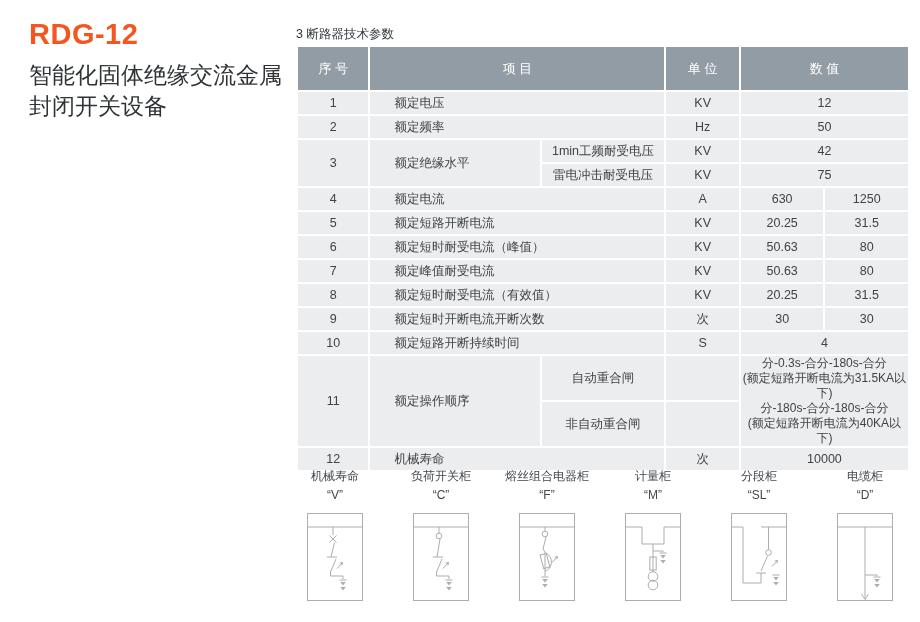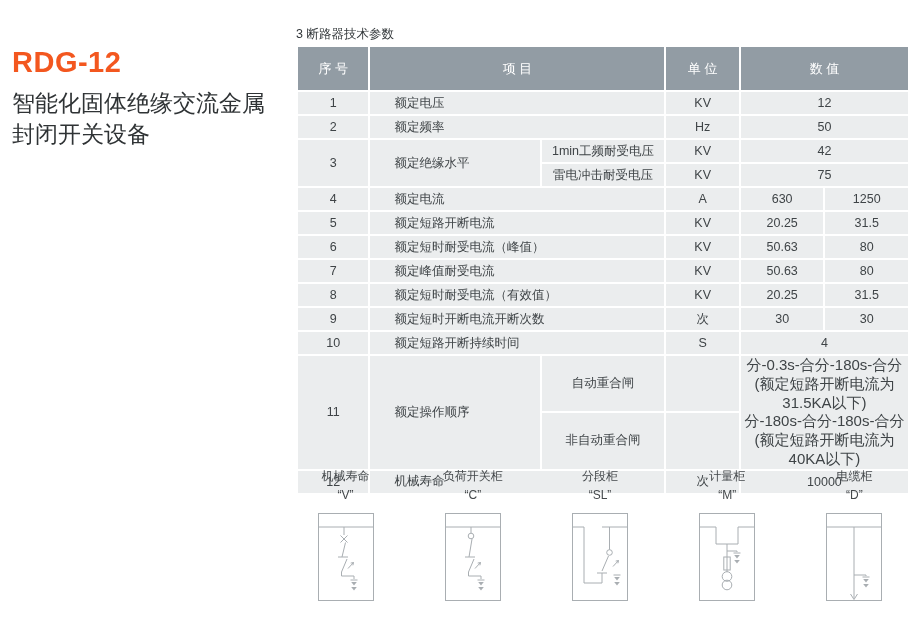--- a/index.html
+++ b/index.html
@@ -12,21 +12,21 @@
   }
   *{margin:0;padding:0;box-sizing:border-box;}
   html,body{background:#fff;}
   body{
     font-family:"Liberation Sans","DejaVu Sans",sans-serif;
     color:var(--body-text);
   }
   .page{position:relative;width:920px;height:622px;background:#fff;overflow:hidden;}
 
   
-  .brand{position:absolute;left:12px;top:18px;width:275px;margin-top:28px;}
+  .brand{position:absolute;left:29px;top:18px;width:275px;}
   .brand .code{font-size:29px;font-weight:bold;color:var(--accent-orange);letter-spacing:0.5px;}
   .brand .name{margin-top:9px;font-size:23px;line-height:1.35;color:#2f3335;}
 
   
   .section-title{position:absolute;left:296px;top:26px;font-size:12.5px;color:#33383b;text-align:center;}
 
   table.spec{
     position:absolute;left:296px;top:45px;width:614px;
     border-collapse:separate;border-spacing:2px;table-layout:fixed;
   }
@@ -34,21 +34,21 @@
     background:var(--table-header-bg);color:var(--table-header-text);
     font-weight:normal;font-size:13px;height:43px;text-align:center;
   }
   table.spec td{
     background:var(--table-row-bg);color:var(--body-text);
     font-size:12.5px;height:22px;text-align:center;vertical-align:middle;
     overflow:hidden;white-space:nowrap;
   }
   table.spec td.c-item{text-align:left;padding-left:24px;}
   table.spec td.c-mult{white-space:normal;}
-  table.spec td.c-mult .vline{display:block;font-size:15px;line-height:1.25;}
+  table.spec td.c-mult .vline{display:block;font-size:12px;line-height:1.25;}
 
   
   .cabinets{position:absolute;left:282px;top:468px;width:636px;display:flex;}
   .cabinet{flex:1 1 0;display:flex;flex-direction:column;align-items:center;}
   .cabinet .cab-name{font-size:12px;color:#44484b;white-space:nowrap;}
   .cabinet .cab-code{font-size:12px;color:#44484b;margin-top:3px;}
   .cabinet svg{margin-top:11px;display:block;}
   .diag{stroke:var(--diagram-stroke);fill:none;stroke-width:1;}
   .diagf{fill:var(--diagram-stroke);stroke:none;}
   .hidden-defs{position:absolute;width:0;height:0;overflow:hidden;}
@@ -220,54 +220,73 @@
         <circle class="diag" cx="26" cy="23" r="2.8"></circle>
         <path class="diag" d="M27,26 L24,44"></path>
         <path class="diag" d="M20,44 H30"></path>
         <path class="diag" d="M29,46 L23.5,59"></path>
         <use href="#g-arr" x="33" y="52"></use>
         <path class="diag" d="M23.5,59 V63 H36 V66"></path>
         <use href="#g-gnd" x="36" y="67"></use>
       </svg>
     </div>
 
+    <div class="cabinet">
+      <div class="cab-name">熔丝组合电器柜</div>
+      <div class="cab-code">“F”</div>
+      <svg width="56" height="88" viewBox="0 0 56 88">
+        <rect class="diag" x="0.5" y="0.5" width="55" height="87"></rect>
+        <path class="diag" d="M0.5,14 H55.5"></path>
+        <path class="diag" d="M26,14 V18"></path>
+        <circle class="diag" cx="26" cy="21" r="2.8"></circle>
+        <path class="diag" d="M27,24 L24,36"></path>
+        <path class="diag" d="M24,36 L26,39 V60"></path>
+        <g transform="rotate(-15 26 48)">
+            <rect class="diag" x="22.8" y="41" width="6.4" height="14"></rect>
+          </g>
+        <path class="diag" d="M26,40 C34.5,42 34.5,56 26,58"></path>
+        <use href="#g-arr" x="36" y="46"></use>
+        <path class="diag" d="M26,60 V63"></path>
+        <use href="#g-gnd" x="26" y="64"></use>
+      </svg>
+    </div>
+
+    <div class="cabinet">
+      <div class="cab-name">计量柜</div>
+      <div class="cab-code">“M”</div>
+      <svg width="56" height="88" viewBox="0 0 56 88">
+        <rect class="diag" x="0.5" y="0.5" width="55" height="87"></rect>
+        <path class="diag" d="M0.5,14 H17 V31 H39 V14 H55.5"></path>
+        <path class="diag" d="M28,31 V44"></path>
+        <path class="diag" d="M28,38 H38 V39"></path>
+        <use href="#g-gnd" x="38" y="40"></use>
+        <rect class="diag" x="24.8" y="44" width="6.4" height="13"></rect>
+        <path class="diag" d="M28,44 V59"></path>
+        <circle class="diag" cx="28" cy="63.5" r="4.8"></circle>
+        <circle class="diag" cx="28" cy="72" r="4.8"></circle>
+      </svg>
+    </div>
 
     <div class="cabinet">
       <div class="cab-name">分段柜</div>
       <div class="cab-code">“SL”</div>
       <svg width="56" height="88" viewBox="0 0 56 88">
         <rect class="diag" x="0.5" y="0.5" width="55" height="87"></rect>
         <path class="diag" d="M0.5,14 H12 V70 H30 V60"></path>
         <path class="diag" d="M25,60 H35"></path>
         <path class="diag" d="M30,58 L36.5,43"></path>
         <circle class="diag" cx="37.5" cy="39.5" r="2.8"></circle>
         <path class="diag" d="M37.5,36.7 V14"></path>
         <path class="diag" d="M30,14 H55.5"></path>
         <use href="#g-arr" x="44" y="50"></use>
         <use href="#g-gnd" x="45" y="62"></use>
       </svg>
     </div>
 
     <div class="cabinet">
-      <div class="cab-name">计量柜</div>
-      <div class="cab-code">“M”</div>
-      <svg width="56" height="88" viewBox="0 0 56 88">
-        <rect class="diag" x="0.5" y="0.5" width="55" height="87"></rect>
-        <path class="diag" d="M0.5,14 H17 V31 H39 V14 H55.5"></path>
-        <path class="diag" d="M28,31 V44"></path>
-        <path class="diag" d="M28,38 H38 V39"></path>
-        <use href="#g-gnd" x="38" y="40"></use>
-        <rect class="diag" x="24.8" y="44" width="6.4" height="13"></rect>
-        <path class="diag" d="M28,44 V59"></path>
-        <circle class="diag" cx="28" cy="63.5" r="4.8"></circle>
-        <circle class="diag" cx="28" cy="72" r="4.8"></circle>
-      </svg>
-    </div>
-
-    <div class="cabinet">
       <div class="cab-name">电缆柜</div>
       <div class="cab-code">“D”</div>
       <svg width="56" height="88" viewBox="0 0 56 88">
         <rect class="diag" x="0.5" y="0.5" width="55" height="87"></rect>
         <path class="diag" d="M0.5,14 H55.5"></path>
         <path class="diag" d="M28,14 V85"></path>
         <path class="diag" d="M24.5,81 L28,86.5 L31.5,81"></path>
         <path class="diag" d="M28,62 H40 V63"></path>
         <use href="#g-gnd" x="40" y="64"></use>
       </svg>

